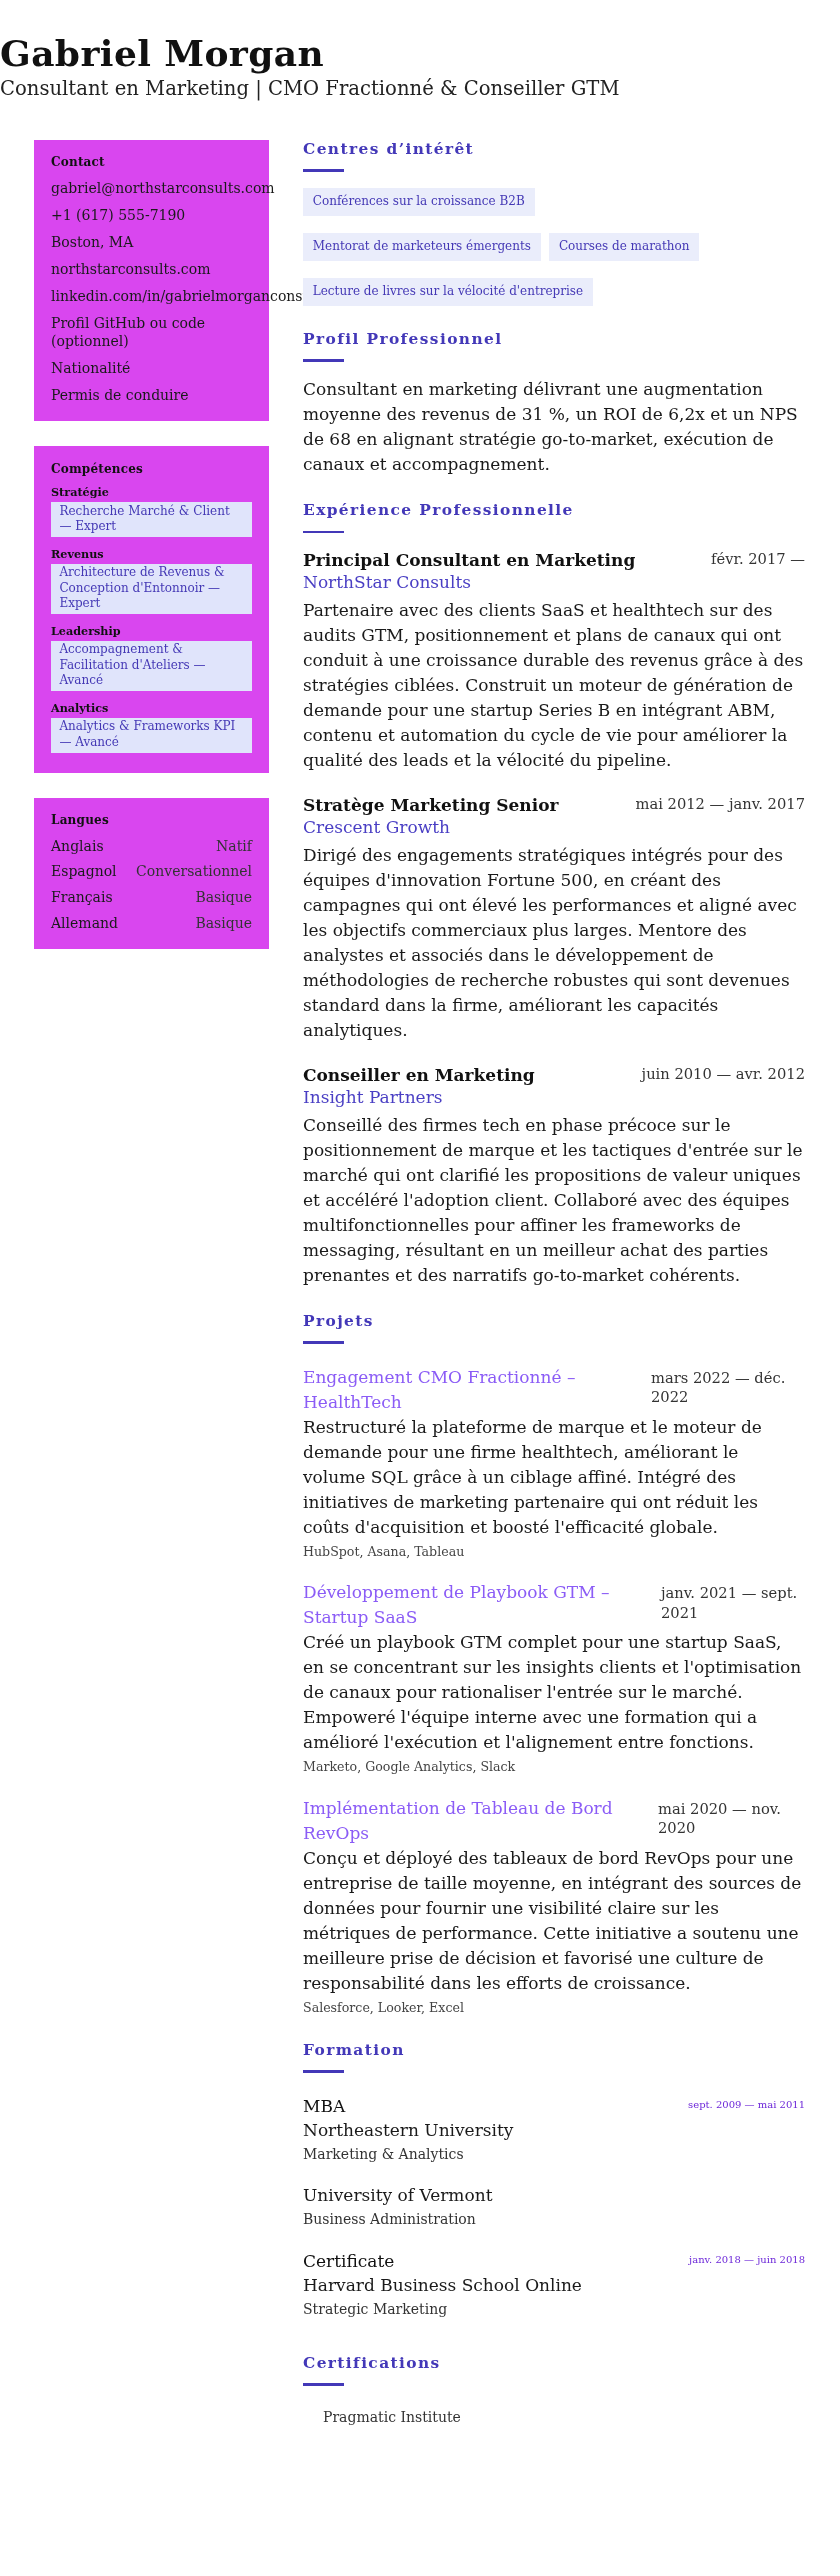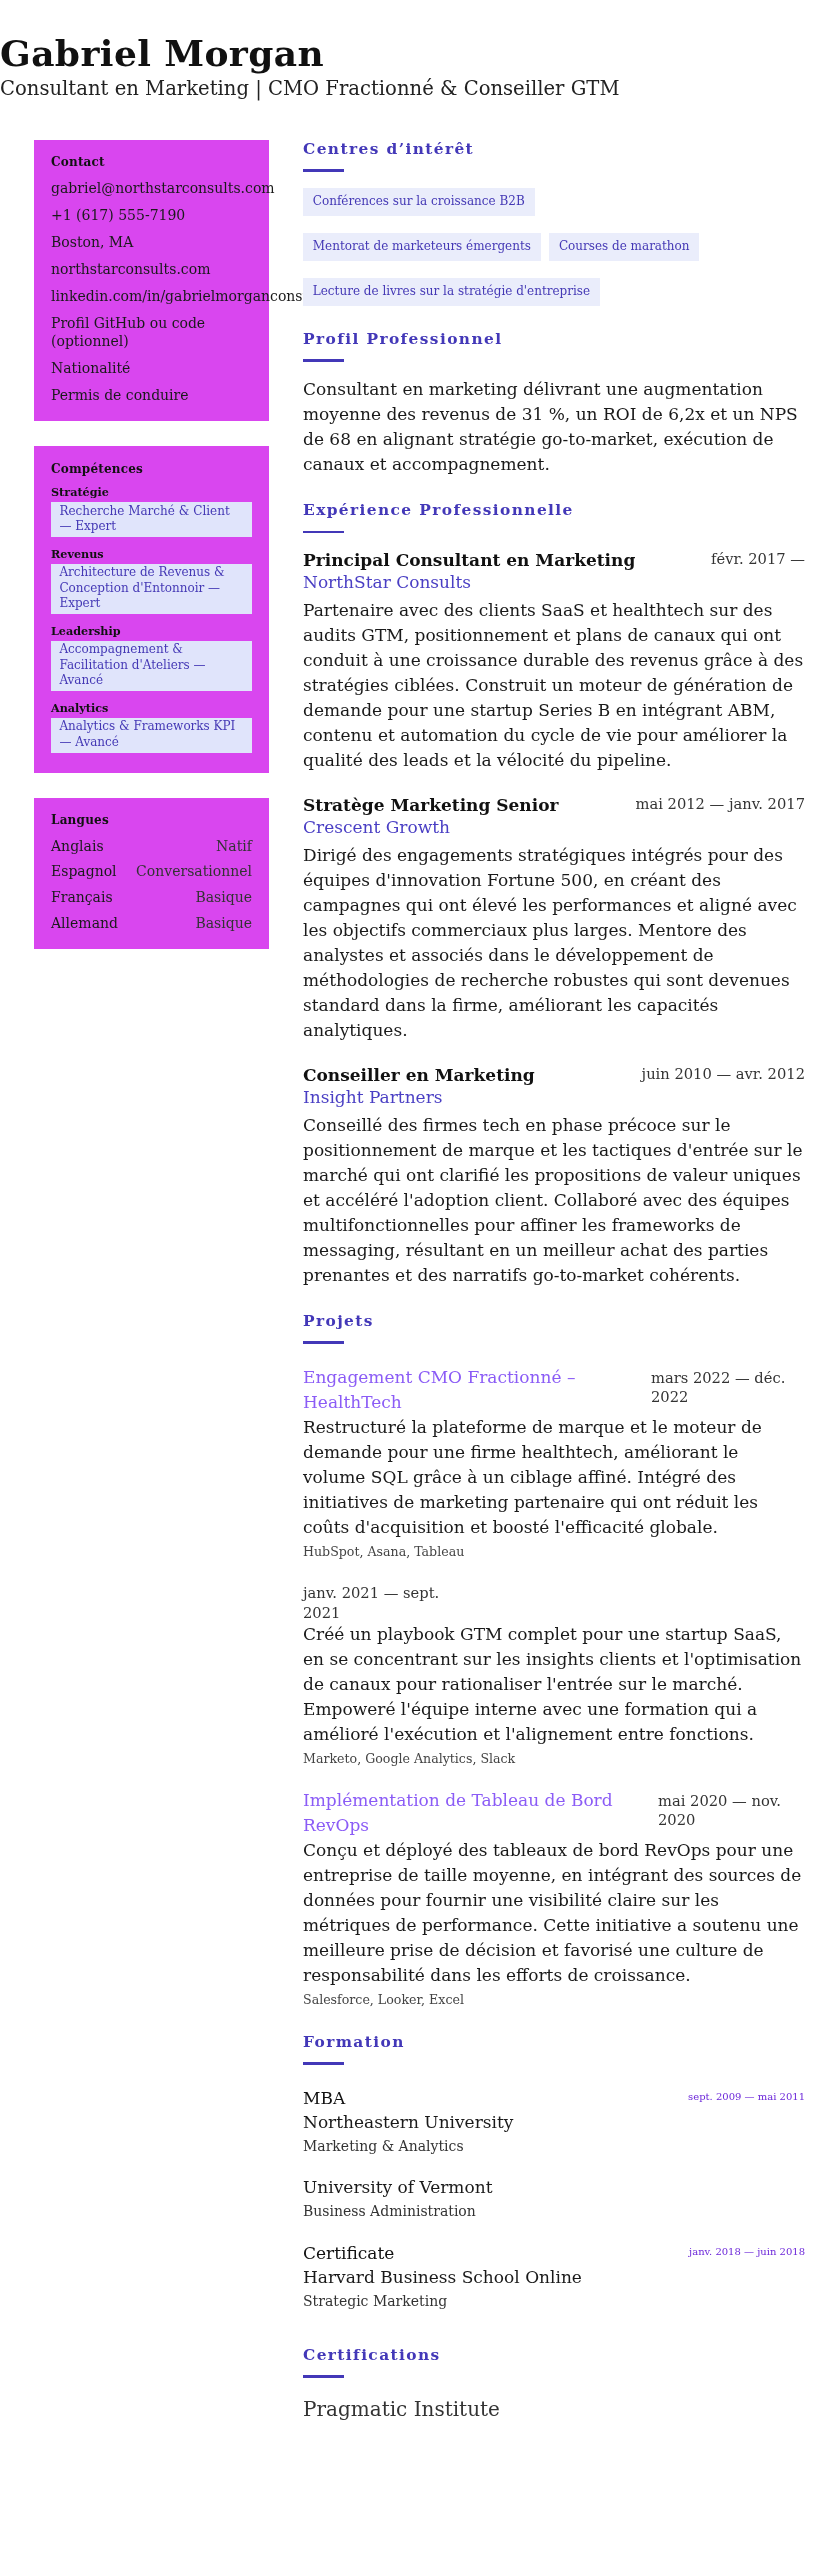--- a/index.html
+++ b/index.html
@@ -52,21 +52,21 @@
   .edu { margin-bottom: 18px; }
   .edu-head { display: flex; justify-content: space-between; }
   .edu-degree { font-size: 17px; font-weight: normal; line-height: 24px; color: #111; }
   .edu-date { font-size: 10px; line-height: 21px; color: #6d28d9; text-align: center; }
   .edu-school { font-size: 17px; line-height: 25px; color: #1a1a1a; }
   .edu-field { font-size: 14px; line-height: 22.4px; color: #333; }
 
   .cert-head { display: flex; justify-content: space-between; }
   .cert-name { font-size: 17px; line-height: 24px; color: #111; }
   .cert-date { font-size: 14.7px; line-height: 21px; color: #333; }
-  .cert-issuer { font-size: 20px; line-height: 21px; color: #333; }
+  .cert-issuer { font-size: 14px; line-height: 21px; color: #333; margin-left: 20px; }
 </style>
 </head>
 <body>
 
 <header class="header">
   <h1 class="name">Gabriel Morgan</h1>
   <div class="tagline">Consultant en Marketing | CMO Fractionné &amp; Conseiller GTM</div>
 </header>
 
 <div class="layout">
@@ -127,21 +127,21 @@
   <main class="main">
     <section class="section">
       <h2 class="section-title">Centres d’intérêt</h2>
       <div class="section-rule"></div>
       <div class="chips">
         <span class="chip">Conférences sur la croissance B2B</span>
         <span style="flex-basis:100%;height:0"></span>
         <span class="chip">Mentorat de marketeurs émergents</span>
         <span class="chip">Courses de marathon</span>
         <span style="flex-basis:100%;height:0"></span>
-        <span class="chip">Lecture de livres sur la stratégie d'entreprise</span>
+        <span class="chip">Lecture de livres sur la vélocité d'entreprise</span>
       </div>
     </section>
 
     <section class="section">
       <h2 class="section-title">Profil Professionnel</h2>
       <div class="section-rule"></div>
       <p class="summary">Consultant en marketing délivrant une augmentation moyenne des revenus de 31 %, un ROI de 6,2x et un NPS de 68 en alignant stratégie go-to-market, exécution de canaux et accompagnement.</p>
     </section>
 
     <section class="section">
@@ -184,20 +184,21 @@
         <div class="proj-head">
           <span class="proj-title">Engagement CMO Fractionné – HealthTech</span>
           <span class="proj-date">mars 2022 — déc. 2022</span>
         </div>
         <p class="proj-desc">Restructuré la plateforme de marque et le moteur de demande pour une firme healthtech, améliorant le volume SQL grâce à un ciblage affiné. Intégré des initiatives de marketing partenaire qui ont réduit les coûts d'acquisition et boosté l'efficacité globale.</p>
         <div class="proj-tools">HubSpot, Asana, Tableau</div>
       </div>
 
       <div class="project">
         <div class="proj-head">
+          <span class="proj-title">Développement de Playbook GTM – Startup SaaS</span>
           <span class="proj-date" style="width:144px">janv. 2021 — sept. 2021</span>
         </div>
         <p class="proj-desc">Créé un playbook GTM complet pour une startup SaaS, en se concentrant sur les insights clients et l'optimisation de canaux pour rationaliser l'entrée sur le marché. Empoweré l'équipe interne avec une formation qui a amélioré l'exécution et l'alignement entre fonctions.</p>
         <div class="proj-tools">Marketo, Google Analytics, Slack</div>
       </div>
 
       <div class="project">
         <div class="proj-head">
           <span class="proj-title">Implémentation de Tableau de Bord RevOps</span>
           <span class="proj-date" style="width:147px">mai 2020 — nov. 2020</span>

